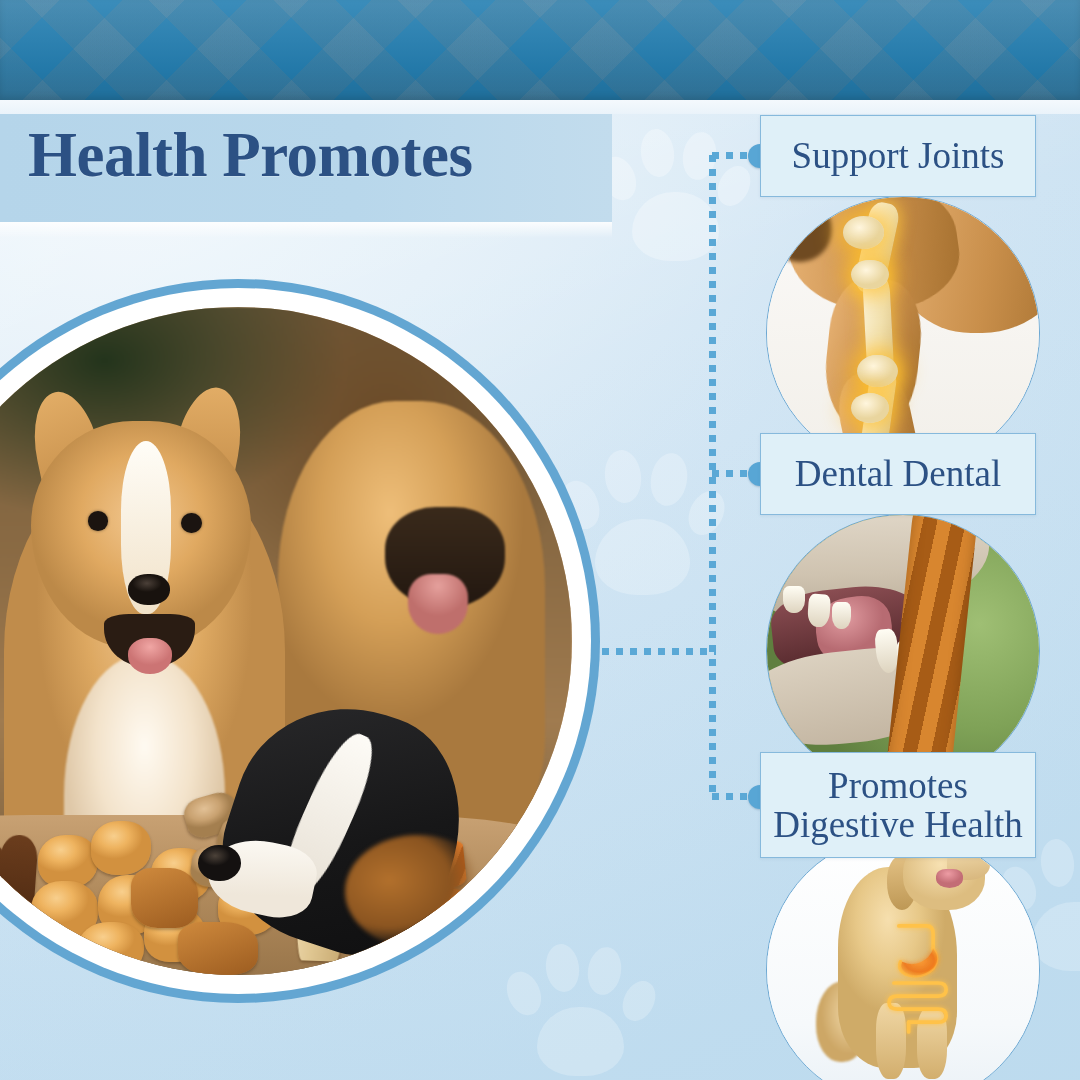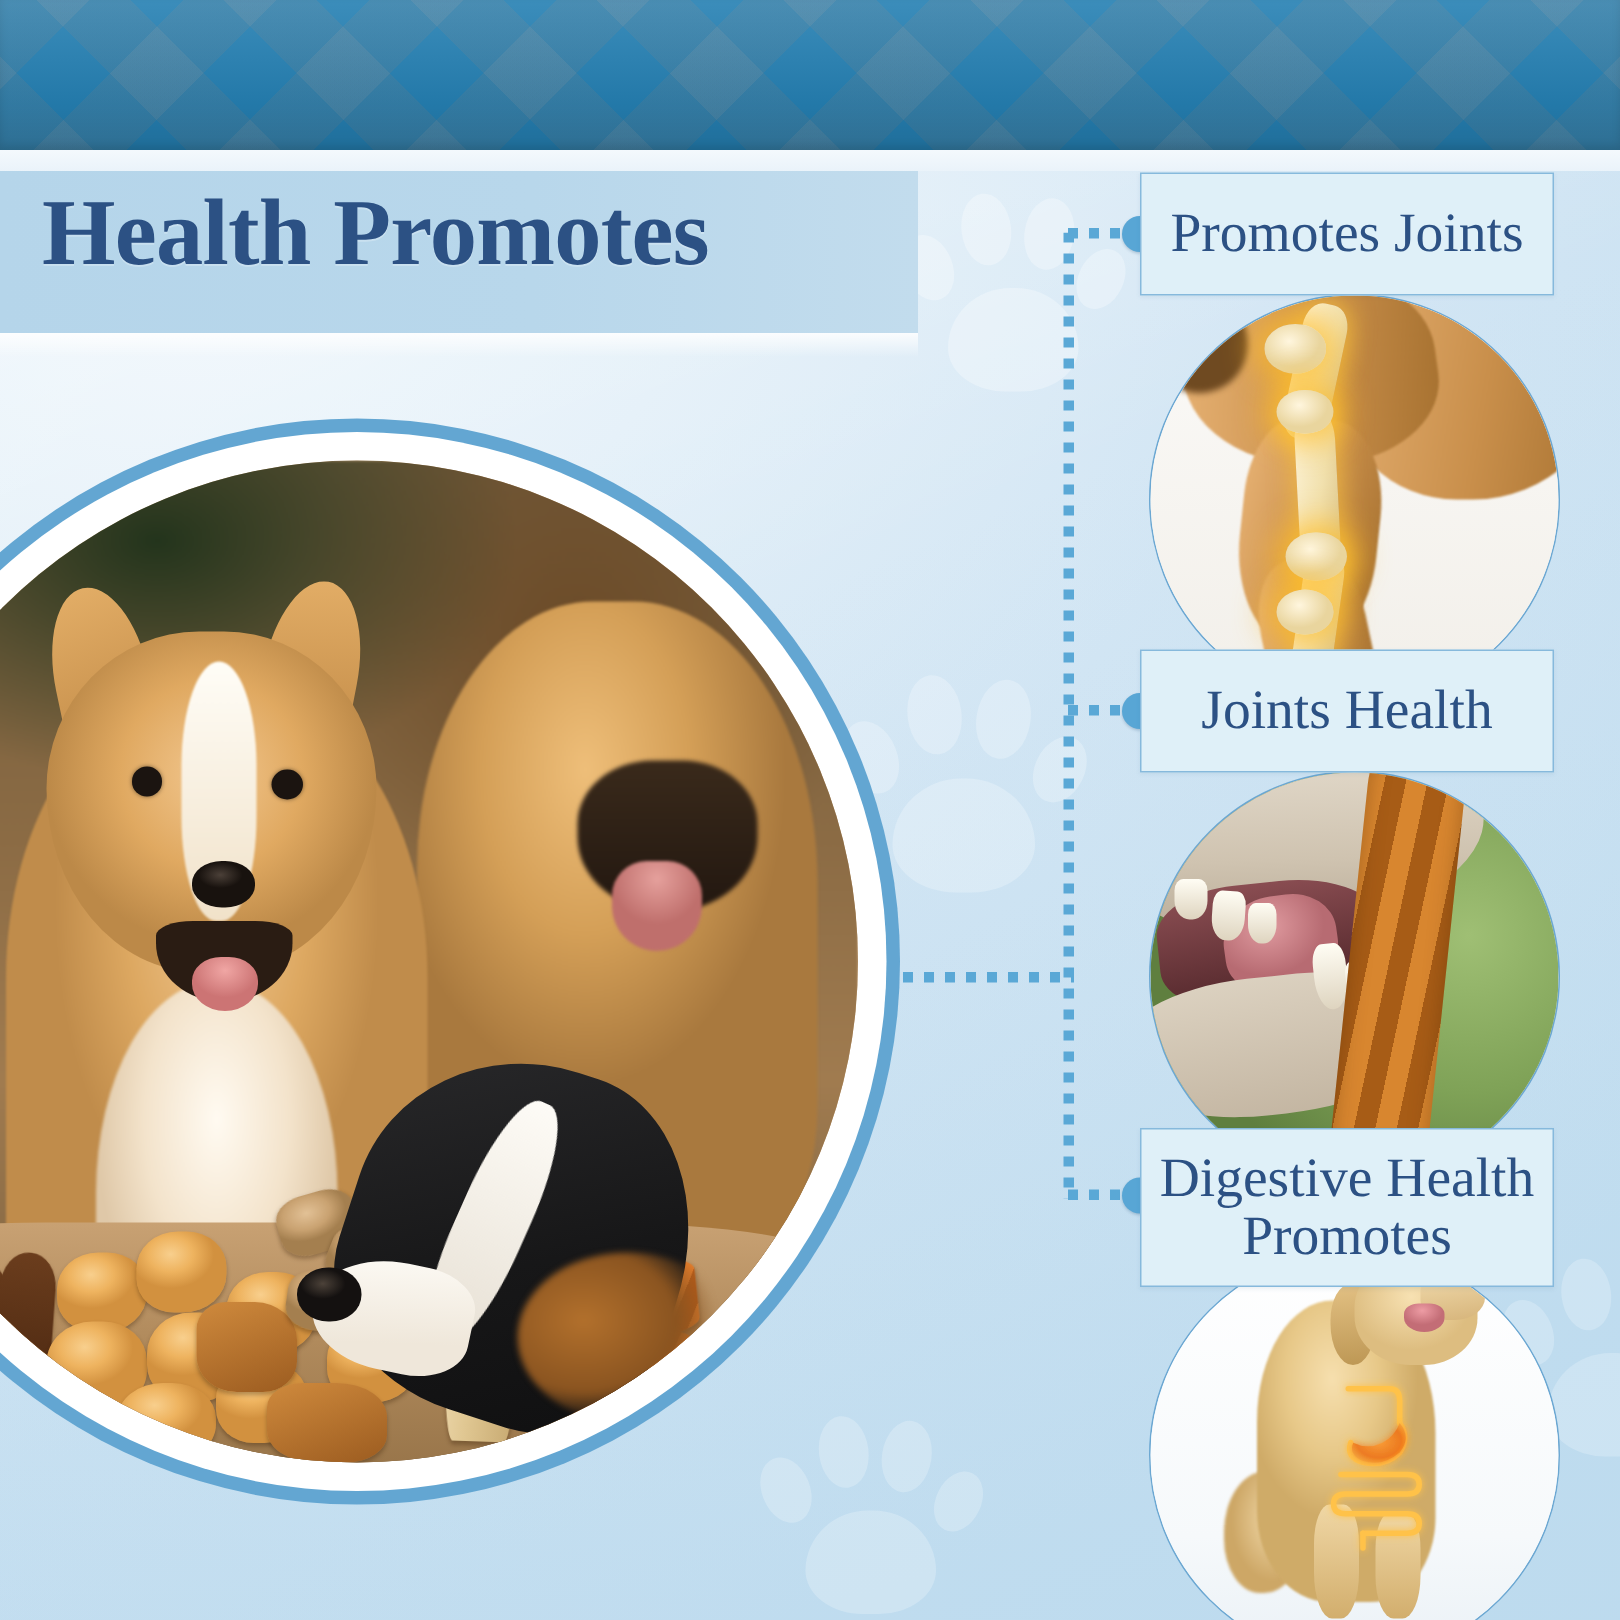--- a/index.html
+++ b/index.html
@@ -422,39 +422,39 @@
     <div class="j-leg j-hock"></div>
     <div class="j-bone j-b1"></div>
     <div class="j-bone j-b2"></div>
     <div class="j-bone j-b3"></div>
     <div class="j-knob j-k1"></div>
     <div class="j-knob j-k2"></div>
     <div class="j-knob j-k3"></div>
     <div class="j-knob j-k4"></div>
   </div>
   <div class="label lbl1">
-    <span class="l-inner">Promotes Joints</span>
+    <span class="l-inner">Support Joints</span>
   </div>
 
   <div class="rcirc rc2">
     <div class="dn-bg"></div>
     <div class="dn-muzzle"></div>
     <div class="dn-mouth"></div>
     <div class="dn-tongue"></div>
     <div class="dn-lowjaw"></div>
     <div class="tooth t-a"></div>
     <div class="tooth t-b"></div>
     <div class="tooth t-c"></div>
     <div class="tooth t-d"></div>
     <div class="tooth t-e"></div>
     <div class="tooth t-f"></div>
     <div class="dn-chew"></div>
   </div>
   <div class="label lbl2">
-    <span class="l-inner">Joints Health</span>
+    <span class="l-inner">Dental Dental</span>
   </div>
 
   <div class="rcirc rc3">
     <div class="dg-bg"></div>
     <div class="dg-tail"></div>
     <div class="dg-body"></div>
     <div class="dg-ear"></div>
     <div class="dg-head"></div>
     <div class="dg-snout"></div>
     <div class="dg-nose"></div>
@@ -482,18 +482,18 @@
           <path d="M70 34 Q78 46 70 58 Q58 70 40 66 Q26 62 30 50"></path>
           <path d="M22 76 L76 76 Q86 76 86 84 Q86 92 76 92 L26 92 Q16 92 16 100 Q16 108 26 108 L76 108 Q86 108 86 116 Q86 124 76 124 L40 124"></path>
           <path d="M40 124 L40 136"></path>
         </g>
         <path d="M70 34 Q80 46 70 58 Q56 70 40 65 Q28 60 32 50 Q44 56 56 50 Q66 45 70 34 Z" fill="url(#stom)" opacity=".85" filter="url(#glow)"></path>
       </svg>
     </div>
   </div>
   <div class="label lbl3">
     <span class="l-inner">
+      <span class="lbl-line">Promotes</span>
       <span class="lbl-line">Digestive Health</span>
-      <span class="lbl-line">Promotes</span>
     </span>
   </div>
 
 </div>
 
 </body></html>

